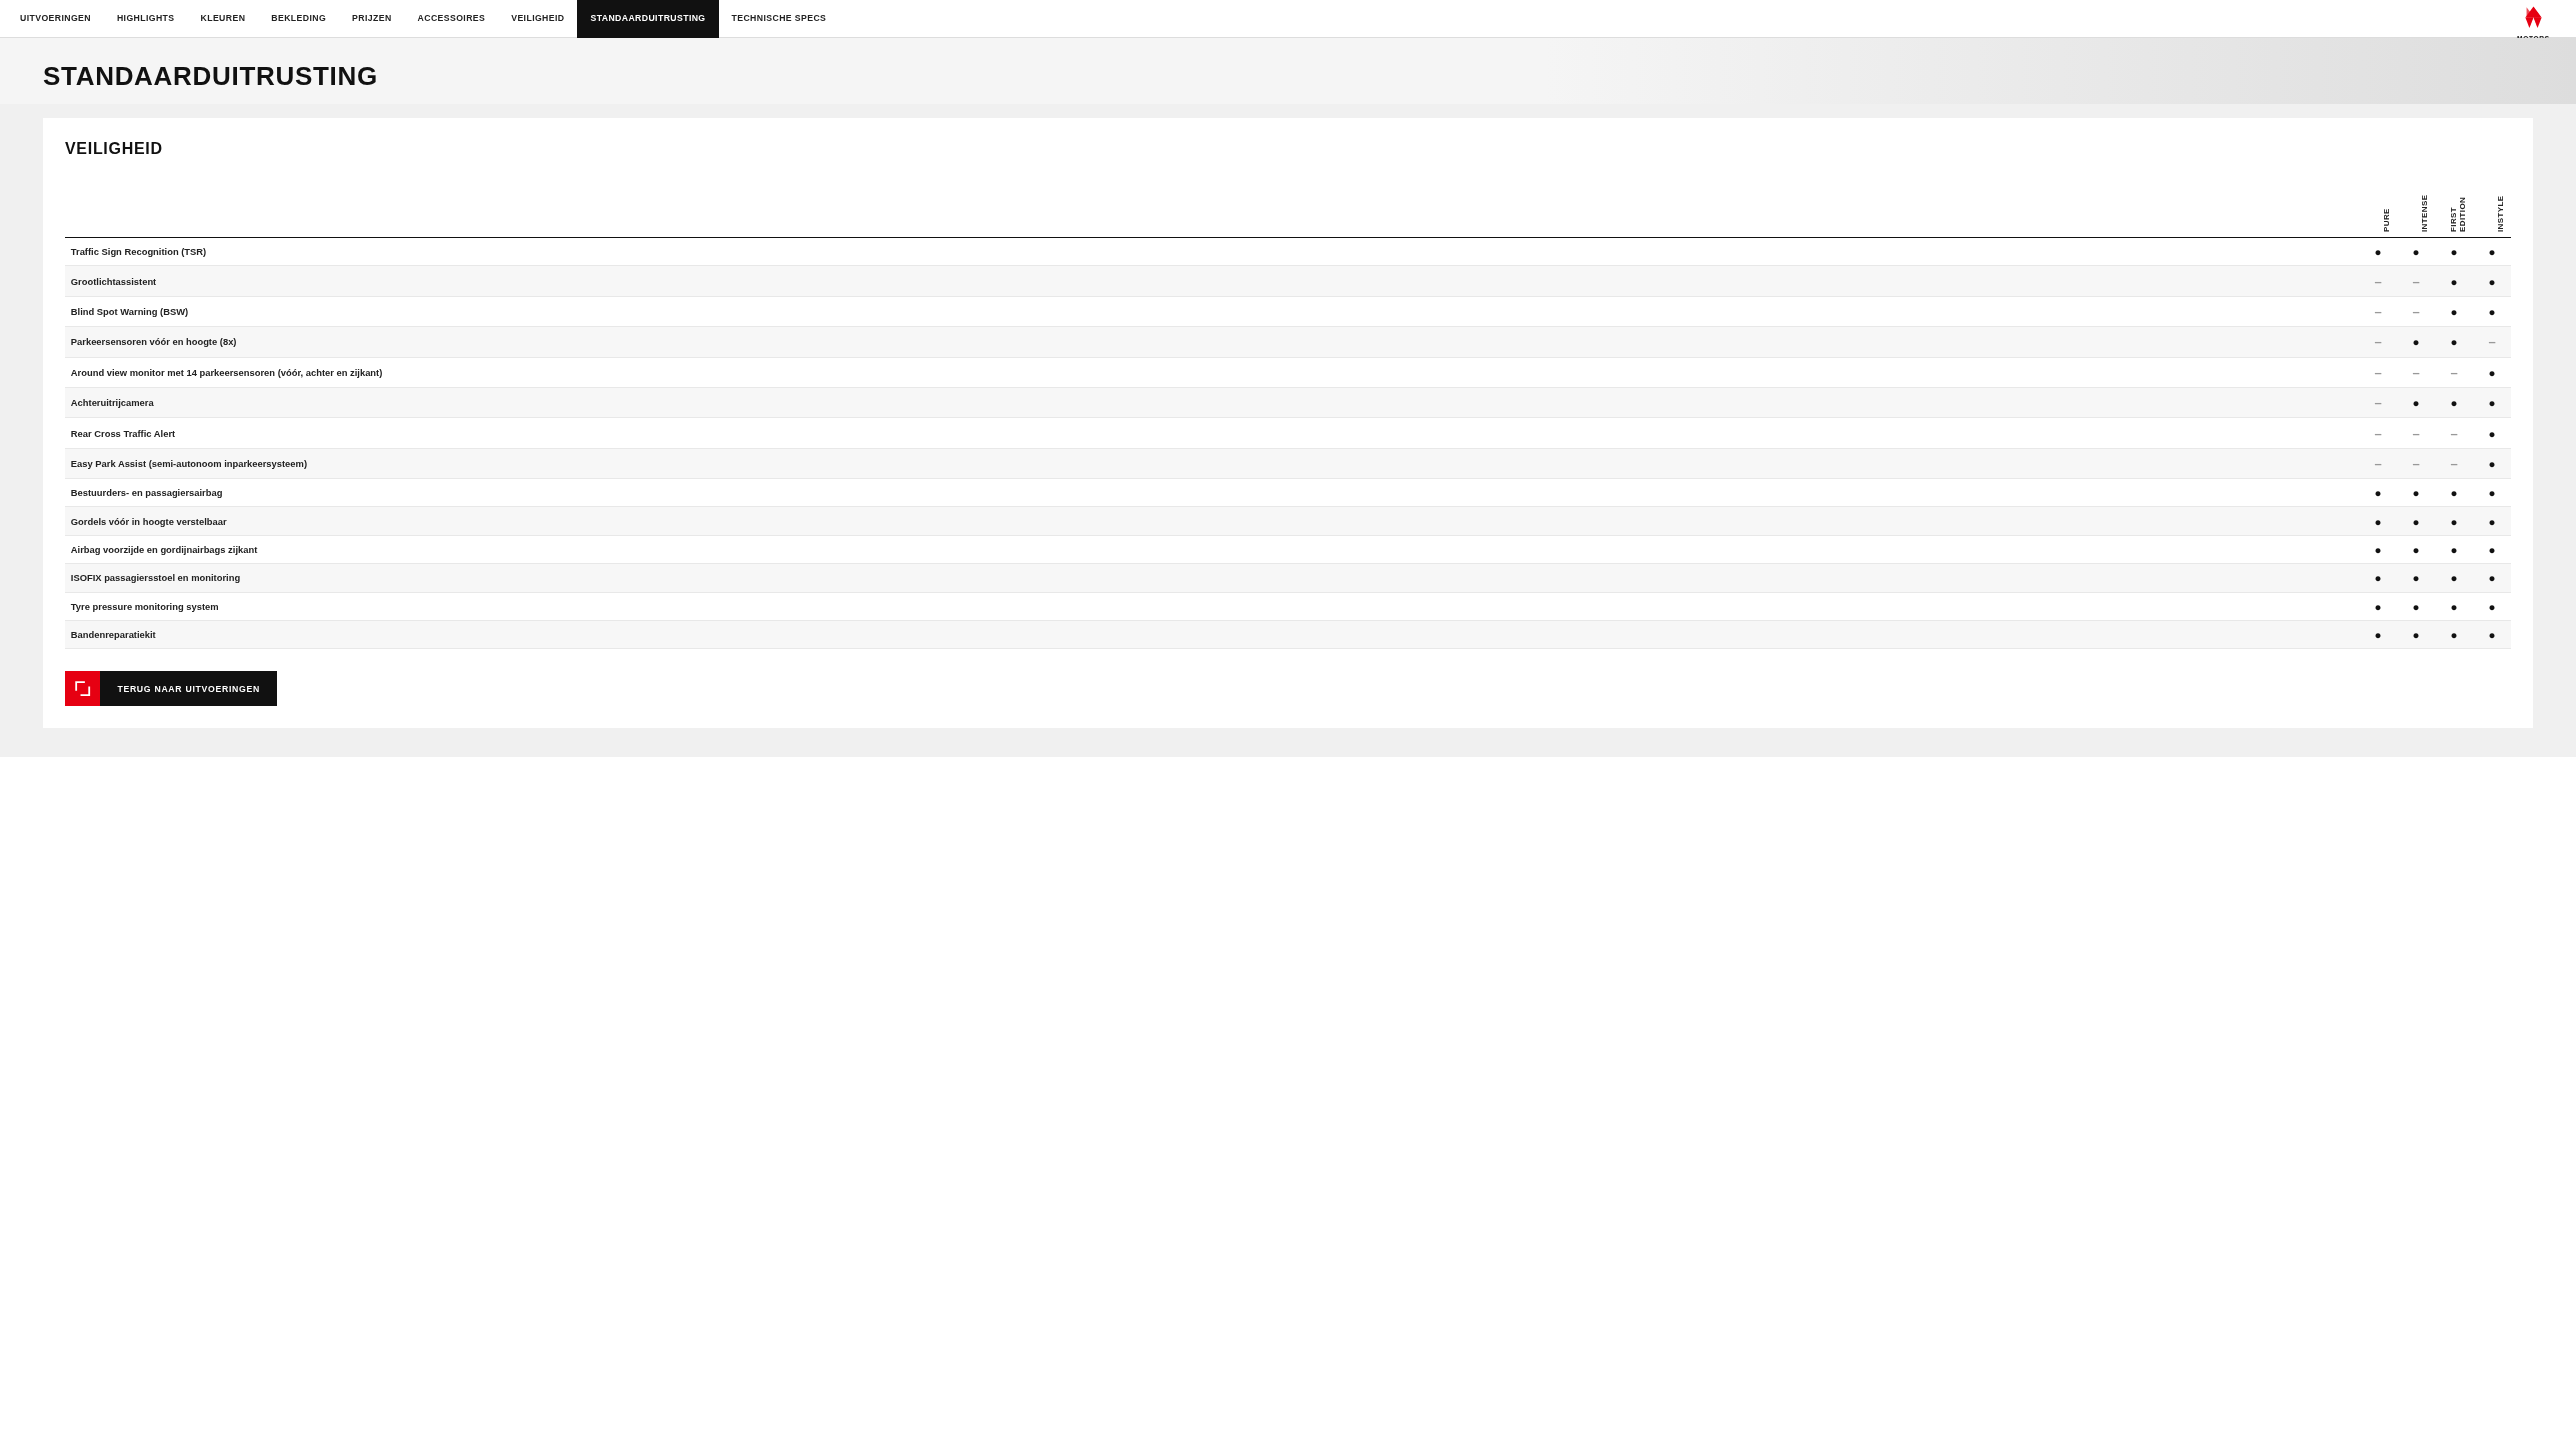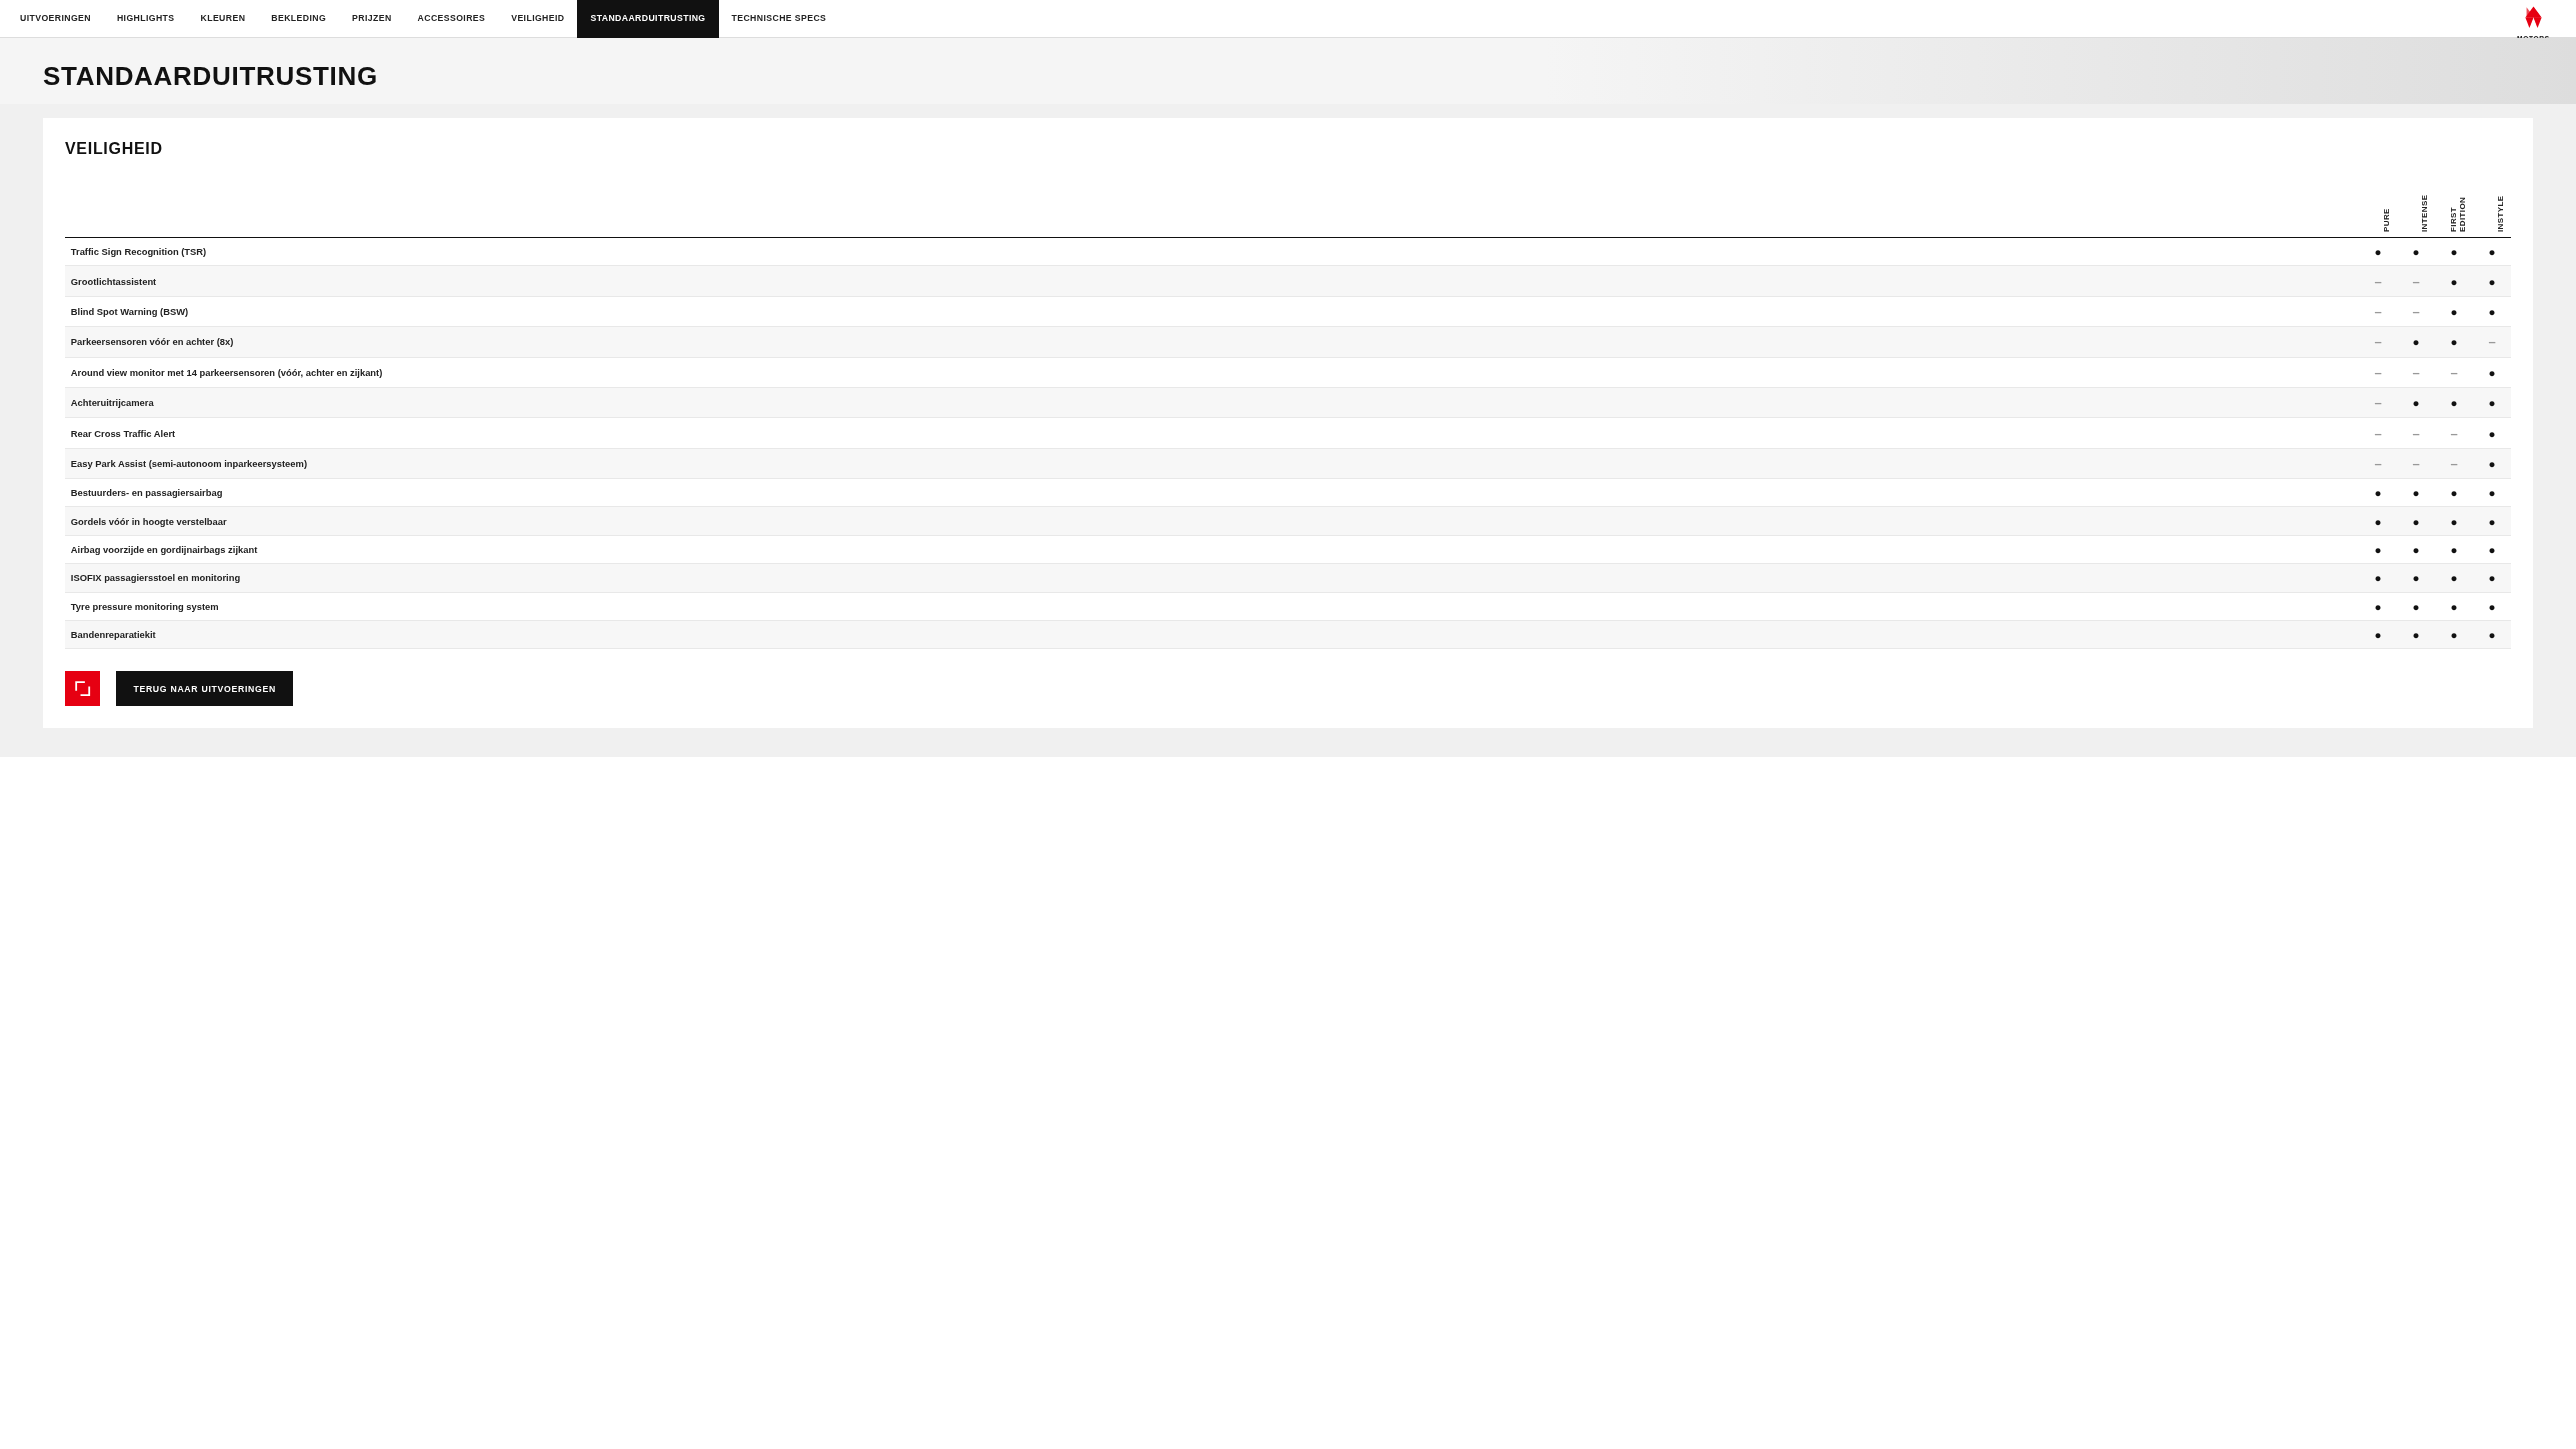--- a/index.html
+++ b/index.html
@@ -142,21 +142,21 @@
     .spec-table td.val.dash { color: #999; font-size: 13px; }
 
     
     .back-btn-wrap {
       margin-top: 22px;
       display: flex;
     }
     .back-btn {
       display: flex;
       align-items: center;
-      gap: 16px;
+      gap: 0;
       cursor: pointer;
     }
     .back-btn .icon-box {
       background: #e60012;
       width: 35px;
       height: 35px;
       display: flex;
       align-items: center;
       justify-content: center;
     }
@@ -251,21 +251,21 @@
               <td class="val dot">●</td>
             </tr>
             <tr>
               <td class="feature-name">Blind Spot Warning (BSW)</td>
               <td class="val dash">–</td>
               <td class="val dash">–</td>
               <td class="val dot">●</td>
               <td class="val dot">●</td>
             </tr>
             <tr>
-              <td class="feature-name">Parkeersensoren vóór en achter (8x)</td>
+              <td class="feature-name">Parkeersensoren vóór en hoogte (8x)</td>
               <td class="val dash">–</td>
               <td class="val dot">●</td>
               <td class="val dot">●</td>
               <td class="val dash">–</td>
             </tr>
             <tr>
               <td class="feature-name">Around view monitor met 14 parkeersensoren (vóór, achter en zijkant)</td>
               <td class="val dash">–</td>
               <td class="val dash">–</td>
               <td class="val dash">–</td>

